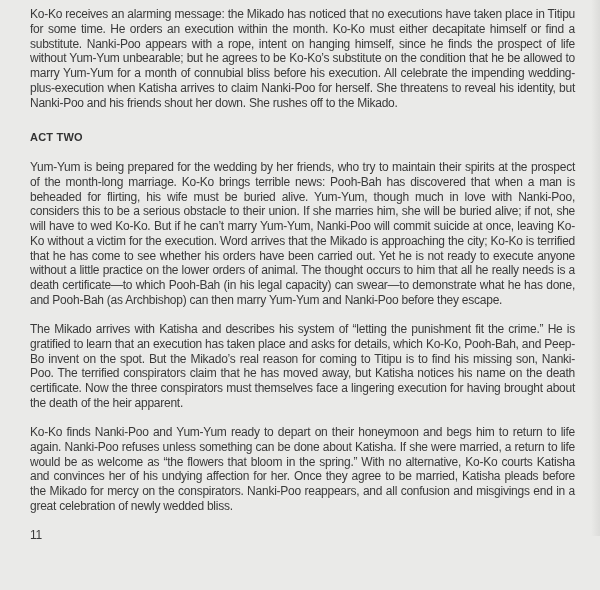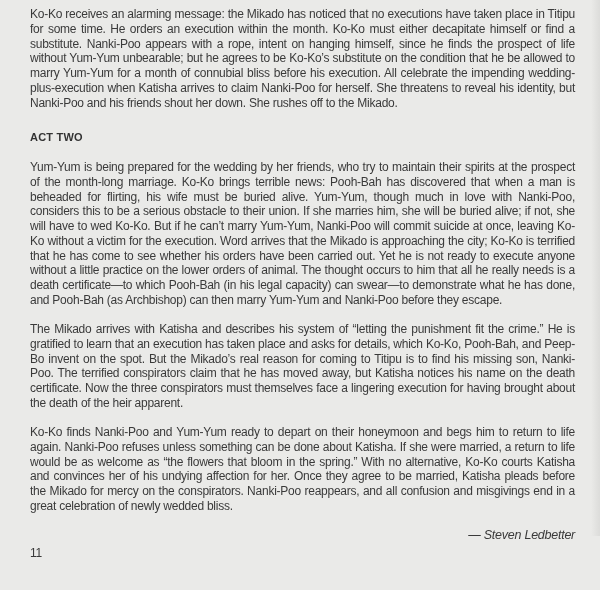--- a/index.html
+++ b/index.html
@@ -59,17 +59,16 @@
   <p class="body-par">Ko-Ko receives an alarming message: the Mikado has noticed that no executions have taken place in Titipu for some time. He orders an execution within the month. Ko-Ko must either decapitate himself or find a substitute. Nanki-Poo appears with a rope, intent on hanging himself, since he finds the prospect of life without Yum-Yum unbearable; but he agrees to be Ko-Ko’s substitute on the condition that he be allowed to marry Yum-Yum for a month of connubial bliss before his execution. All celebrate the impending wedding-plus-execution when Katisha arrives to claim Nanki-Poo for herself. She threatens to reveal his identity, but Nanki-Poo and his friends shout her down. She rushes off to the Mikado.</p>
 
   <h2 class="act-heading">ACT TWO</h2>
 
   <p class="body-par">Yum-Yum is being prepared for the wedding by her friends, who try to maintain their spirits at the prospect of the month-long marriage. Ko-Ko brings terrible news: Pooh-Bah has discovered that when a man is beheaded for flirting, his wife must be buried alive. Yum-Yum, though much in love with Nanki-Poo, considers this to be a serious obstacle to their union. If she marries him, she will be buried alive; if not, she will have to wed Ko-Ko. But if he can’t marry Yum-Yum, Nanki-Poo will commit suicide at once, leaving Ko-Ko without a victim for the execution. Word arrives that the Mikado is approaching the city; Ko-Ko is terrified that he has come to see whether his orders have been carried out. Yet he is not ready to execute anyone without a little practice on the lower orders of animal. The thought occurs to him that all he really needs is a death certificate—to which Pooh-Bah (in his legal capacity) can swear—to demonstrate what he has done, and Pooh-Bah (as Archbishop) can then marry Yum-Yum and Nanki-Poo before they escape.</p>
 
   <p class="body-par">The Mikado arrives with Katisha and describes his system of “letting the punishment fit the crime.” He is gratified to learn that an execution has taken place and asks for details, which Ko-Ko, Pooh-Bah, and Peep-Bo invent on the spot. But the Mikado’s real reason for coming to Titipu is to find his missing son, Nanki-Poo. The terrified conspirators claim that he has moved away, but Katisha notices his name on the death certificate. Now the three conspirators must themselves face a lingering execution for having brought about the death of the heir apparent.</p>
 
   <p class="body-par">Ko-Ko finds Nanki-Poo and Yum-Yum ready to depart on their honeymoon and begs him to return to life again. Nanki-Poo refuses unless something can be done about Katisha. If she were married, a return to life would be as welcome as “the flowers that bloom in the spring.” With no alternative, Ko-Ko courts Katisha and convinces her of his undying affection for her. Once they agree to be married, Katisha pleads before the Mikado for mercy on the conspirators. Nanki-Poo reappears, and all confusion and misgivings end in a great celebration of newly wedded bliss.</p>
 
-  <p class="attribution">— Steven Ledbetter</p>
 
   <div class="page-number">11</div>
 
 </div>
 
 </body></html>

